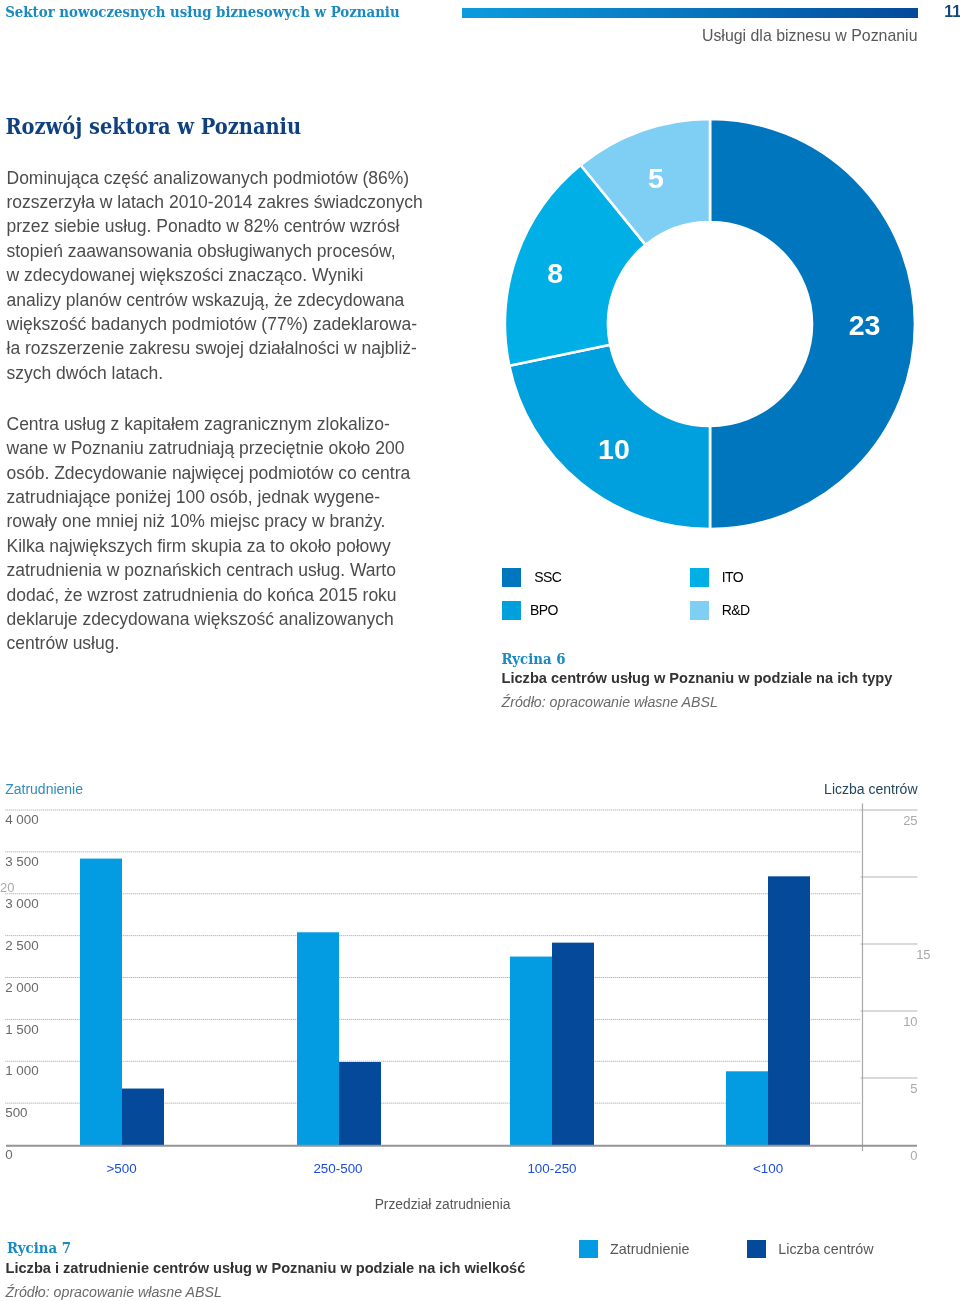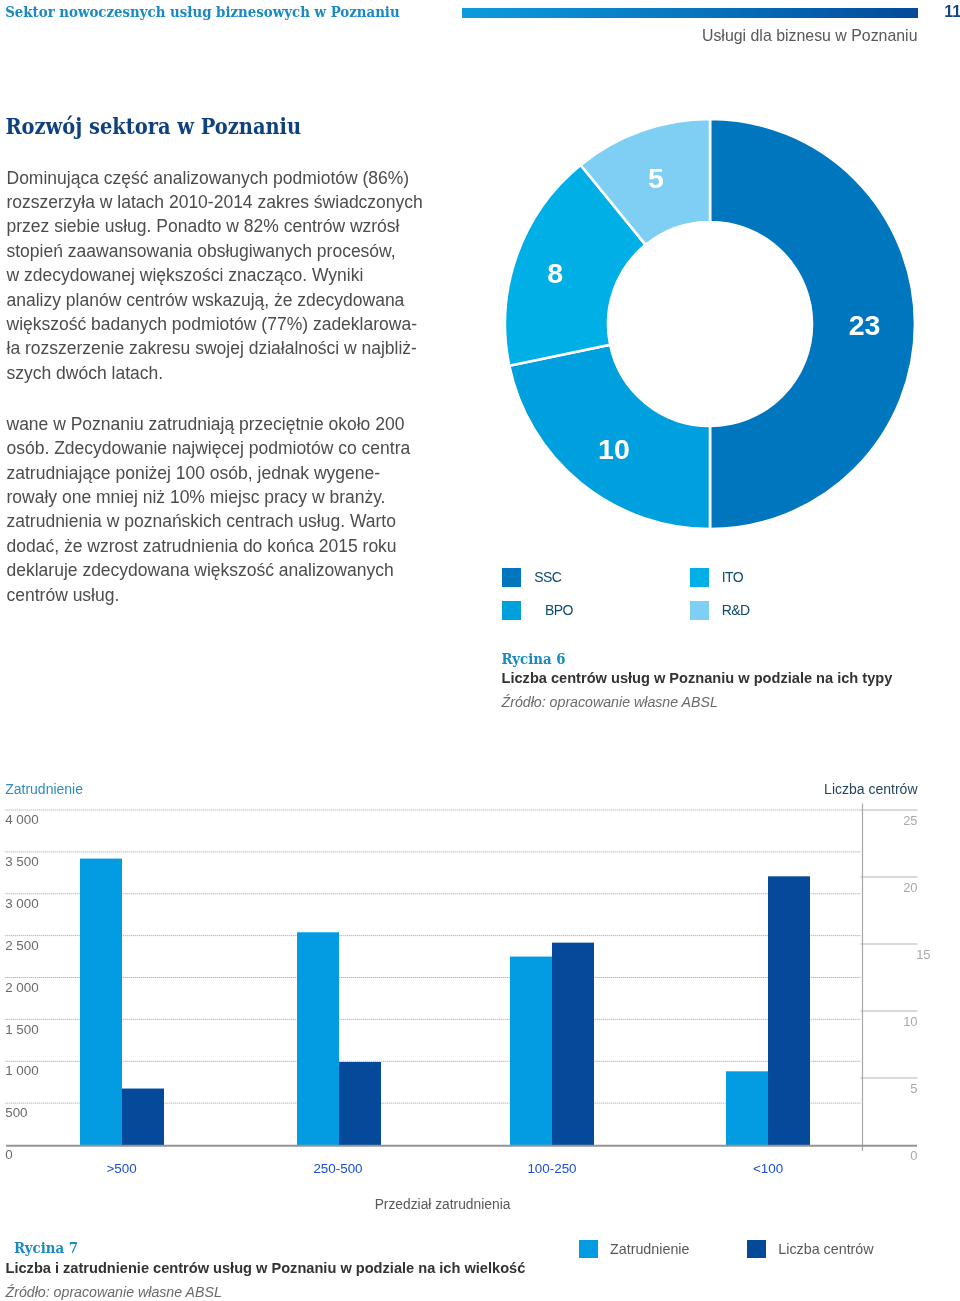--- a/index.html
+++ b/index.html
@@ -25,21 +25,21 @@
   .body-par{left:6.5px;width:440px;font-size:17.5px;color:#4c4c4e;text-align:left;}
   .body-line{white-space:nowrap;height:24.4px;line-height:24.4px;}
   #par1{top:165.7px;}
   #par2{top:411.9px;}
 
   
   #donut-wrap{left:505px;top:119px;width:410px;height:410px;}
 
   
   .legend-sq{width:19px;height:19px;}
-  .legend-lbl{font-size:14px;color:#0c4a6e;letter-spacing:-0.6px;}
+  .legend-lbl{font-size:14px;color:#000000;letter-spacing:-0.6px;}
 
   
   .cap-fig{font-family:"DejaVu Serif Condensed","DejaVu Serif",serif;font-weight:bold;
            font-size:14.8px;color:#1a8ac0;line-height:15px;}
   .cap-title{font-weight:bold;font-size:14.6px;color:#333335;line-height:15px;}
   .cap-src{font-style:italic;font-size:14.2px;color:#6a6a6c;line-height:15px;}
 
   
   #chart{left:0px;top:775px;width:960px;height:440px;}
   .axis-title{font-size:14px;color:#2f8cbd;line-height:15px;}
@@ -63,24 +63,26 @@
     <div class="body-line">rozszerzyła w latach 2010-2014 zakres świadczonych</div>
     <div class="body-line">przez siebie usług. Ponadto w 82% centrów wzrósł</div>
     <div class="body-line">stopień zaawansowania obsługiwanych procesów,</div>
     <div class="body-line">w zdecydowanej większości znacząco. Wyniki</div>
     <div class="body-line">analizy planów centrów wskazują, że zdecydowana</div>
     <div class="body-line">większość badanych podmiotów (77%) zadeklarowa-</div>
     <div class="body-line">ła rozszerzenie zakresu swojej działalności w najbliż-</div>
     <div class="body-line">szych dwóch latach.</div>
   </div>
 <div class="abs body-par" id="par2">
+    <div class="body-line">Centra usług z kapitałem zagranicznym zlokalizo-</div>
     <div class="body-line">wane w Poznaniu zatrudniają przeciętnie około 200</div>
     <div class="body-line">osób. Zdecydowanie najwięcej podmiotów co centra</div>
     <div class="body-line">zatrudniające poniżej 100 osób, jednak wygene-</div>
     <div class="body-line">rowały one mniej niż 10% miejsc pracy w branży.</div>
+    <div class="body-line">Kilka największych firm skupia za to około połowy</div>
     <div class="body-line">zatrudnienia w poznańskich centrach usług. Warto</div>
     <div class="body-line">dodać, że wzrost zatrudnienia do końca 2015 roku</div>
     <div class="body-line">deklaruje zdecydowana większość analizowanych</div>
     <div class="body-line">centrów usług.</div>
   </div>
 
 <div class="abs" id="donut-wrap">
   <svg width="410" height="410" viewBox="0 0 410 410">
     <g id="donut-slices">
         <path d="M205 0 A205 205 0 0 1 205 410 L205 307 A102 102 0 0 0 205 103 Z" fill="#0076be" stroke="#ffffff" stroke-width="2.6"></path>
@@ -93,21 +95,21 @@
         <text x="108.91919274080975" y="339.886672640594" text-anchor="middle" fill="#ffffff" font-family="&quot;Liberation Sans&quot;,sans-serif" font-size="28.5" font-weight="bold">10</text>
         <text x="50.06503522734516" y="164.02390088915524" text-anchor="middle" fill="#ffffff" font-family="&quot;Liberation Sans&quot;,sans-serif" font-size="28.5" font-weight="bold">8</text>
         <text x="150.92390088915514" y="69.16503522734519" text-anchor="middle" fill="#ffffff" font-family="&quot;Liberation Sans&quot;,sans-serif" font-size="28.5" font-weight="bold">5</text>
       </g>
   </svg>
 </div>
 
 <div class="abs" id="donut-legend" style="left:502px;top:567.5px;width:320px;">
     <div class="abs" style="position: absolute; left: 0px; top: 0px;"><span class="legend-sq" style="display:inline-block;vertical-align:top;background:#0076be"></span><span class="legend-lbl" style="display:inline-block;margin-left:13.2px;vertical-align:top;line-height:19px;">SSC</span></div>
     <div class="abs" style="position: absolute; left: 187.6px; top: 0px;"><span class="legend-sq" style="display:inline-block;vertical-align:top;background:#00afe6"></span><span class="legend-lbl" style="display:inline-block;margin-left:13.2px;vertical-align:top;line-height:19px;">ITO</span></div>
-    <div class="abs" style="position: absolute; left: 0px; top: 33.4px;"><span class="legend-sq" style="display:inline-block;vertical-align:top;background:#009fdd"></span><span class="legend-lbl" style="display:inline-block;margin-left:24px;vertical-align:top;line-height:19px;">BPO</span></div>
+    <div class="abs" style="position: absolute; left: 0px; top: 33.4px;"><span class="legend-sq" style="display:inline-block;vertical-align:top;background:#009fdd"></span><span class="legend-lbl" style="display:inline-block;margin-left:9px;vertical-align:top;line-height:19px;">BPO</span></div>
     <div class="abs" style="position: absolute; left: 187.6px; top: 33.4px;"><span class="legend-sq" style="display:inline-block;vertical-align:top;background:#7fcff4"></span><span class="legend-lbl" style="display:inline-block;margin-left:13.2px;vertical-align:top;line-height:19px;">R&amp;D</span></div>
   </div>
 
 <div class="abs nw cap-fig" style="left:501.5px;top:650.8px;">Rycina 6</div>
 <div class="abs nw cap-title" style="left:501.5px;top:670.6px;">Liczba centrów usług w Poznaniu w podziale na ich typy</div>
 <div class="abs nw cap-src" style="left:501.5px;top:694.5px;">Źródło: opracowanie własne ABSL</div>
 
 <div class="abs" id="chart"><svg width="960" height="440">
       <line x1="5.3" x2="860.5" y1="328.125" y2="328.125" stroke="#9d9d9f" stroke-width="1" stroke-dasharray="1 1"></line>
       <line x1="5.3" x2="860.5" y1="286.25" y2="286.25" stroke="#9d9d9f" stroke-width="1" stroke-dasharray="1 1"></line>
@@ -127,21 +129,21 @@
       <rect x="122" y="313.5439999999999" width="42" height="56.456000000000074" fill="#04499a"></rect>
       <rect x="297" y="157.275" width="42" height="212.725" fill="#039ce2"></rect>
       <rect x="339" y="287.01599999999996" width="42" height="82.98400000000007" fill="#04499a"></rect>
       <rect x="510" y="181.5625" width="42" height="188.4375" fill="#039ce2"></rect>
       <rect x="552" y="167.63999999999996" width="42" height="202.36000000000004" fill="#04499a"></rect>
       <rect x="726" y="296.3" width="42" height="73.7" fill="#039ce2"></rect>
       <rect x="768" y="101.32" width="42" height="268.68" fill="#04499a"></rect>
       <line x1="6" x2="917" y1="370.8" y2="370.8" stroke="#949496" stroke-width="2"></line>
     </svg></div>
 
-<div class="abs nw cap-fig" style="left:14px;top:1240.1px;">Rycina 7</div>
+<div class="abs nw cap-fig" style="left:7px;top:1240.1px;">Rycina 7</div>
 <div class="abs nw cap-title" style="left:5.5px;top:1260.9px;">Liczba i zatrudnienie centrów usług w Poznaniu w podziale na ich wielkość</div>
 <div class="abs nw cap-src" style="left:5.5px;top:1284.6px;">Źródło: opracowanie własne ABSL</div>
 
 <div class="abs" id="chart-legend" style="left:579px;top:1239.7px;">
     <div style="position: absolute; left: 0px; top: 0px; white-space: nowrap;"><span style="display:inline-block;width:18.8px;height:18.5px;background:#039ce2;vertical-align:top"></span><span style="display:inline-block;margin-left:12.2px;vertical-align:top;font-size:14.3px;color:#58585b;line-height:18.5px;">Zatrudnienie</span></div>
     <div style="position: absolute; left: 168.3px; top: 0px; white-space: nowrap;"><span style="display:inline-block;width:18.8px;height:18.5px;background:#04499a;vertical-align:top"></span><span style="display:inline-block;margin-left:12.2px;vertical-align:top;font-size:14.3px;color:#58585b;line-height:18.5px;">Liczba centrów</span></div>
   </div>
 
 <div class="abs ylab nw" style="left: 5.2px; top: 1148.2px;">0</div>
 <div class="abs ylab nw" style="left: 5.2px; top: 1106.33px;">500</div>
@@ -149,21 +151,21 @@
 <div class="abs ylab nw" style="left: 5.2px; top: 1022.58px;">1 500</div>
 <div class="abs ylab nw" style="left: 5.2px; top: 980.7px;">2 000</div>
 <div class="abs ylab nw" style="left: 5.2px; top: 938.825px;">2 500</div>
 <div class="abs ylab nw" style="left: 5.2px; top: 896.95px; text-align: right;">3 000</div>
 <div class="abs ylab nw" style="left: 5.2px; top: 855.075px;">3 500</div>
 <div class="abs ylab nw" style="left: 5.2px; top: 813.2px;">4 000</div>
 <div class="abs ylab-r nw" style="left: 0px; width: 917.6px; text-align: right; top: 1148.6px;">0</div>
 <div class="abs ylab-r nw" style="left: 0px; width: 917.6px; text-align: right; top: 1081.6px;">5</div>
 <div class="abs ylab-r nw" style="left: 0px; width: 917.6px; text-align: right; top: 1014.6px;">10</div>
 <div class="abs ylab-r nw" style="left: 13px; width: 917.6px; text-align: right; top: 947.6px;">15</div>
-<div class="abs ylab-r nw" style="left: 0px; width: 917.6px; text-align: right; top: 880.6px;">20</div>
+<div class="abs ylab-r nw" style="left: 0px; width: 917.6px; text-align: left; top: 880.6px;">20</div>
 <div class="abs ylab-r nw" style="left: 0px; width: 917.6px; text-align: right; top: 813.6px;">25</div>
 <div class="abs xlab nw" style="left: 121.5px; top: 1161.6px; transform: translateX(-50%);">&gt;500</div>
 <div class="abs xlab nw" style="left: 338px; top: 1161.6px; transform: translateX(-50%);">250-500</div>
 <div class="abs xlab nw" style="left: 552px; top: 1161.6px; transform: translateX(-50%);">100-250</div>
 <div class="abs xlab nw" style="left: 768px; top: 1161.6px; transform: translateX(-50%);">&lt;100</div>
 <div class="abs axis-title nw" style="left: 5.2px; top: 781.5px;">Zatrudnienie</div>
 <div class="abs axis-title axis-title-right nw" style="left: 0px; width: 917.5px; text-align: right; top: 781.5px;">Liczba centrów</div>
 <div class="abs xaxis-title nw" style="left: 442.5px; top: 1198.1px; transform: translateX(-50%);">Przedział zatrudnienia</div>
 
 </body></html>

